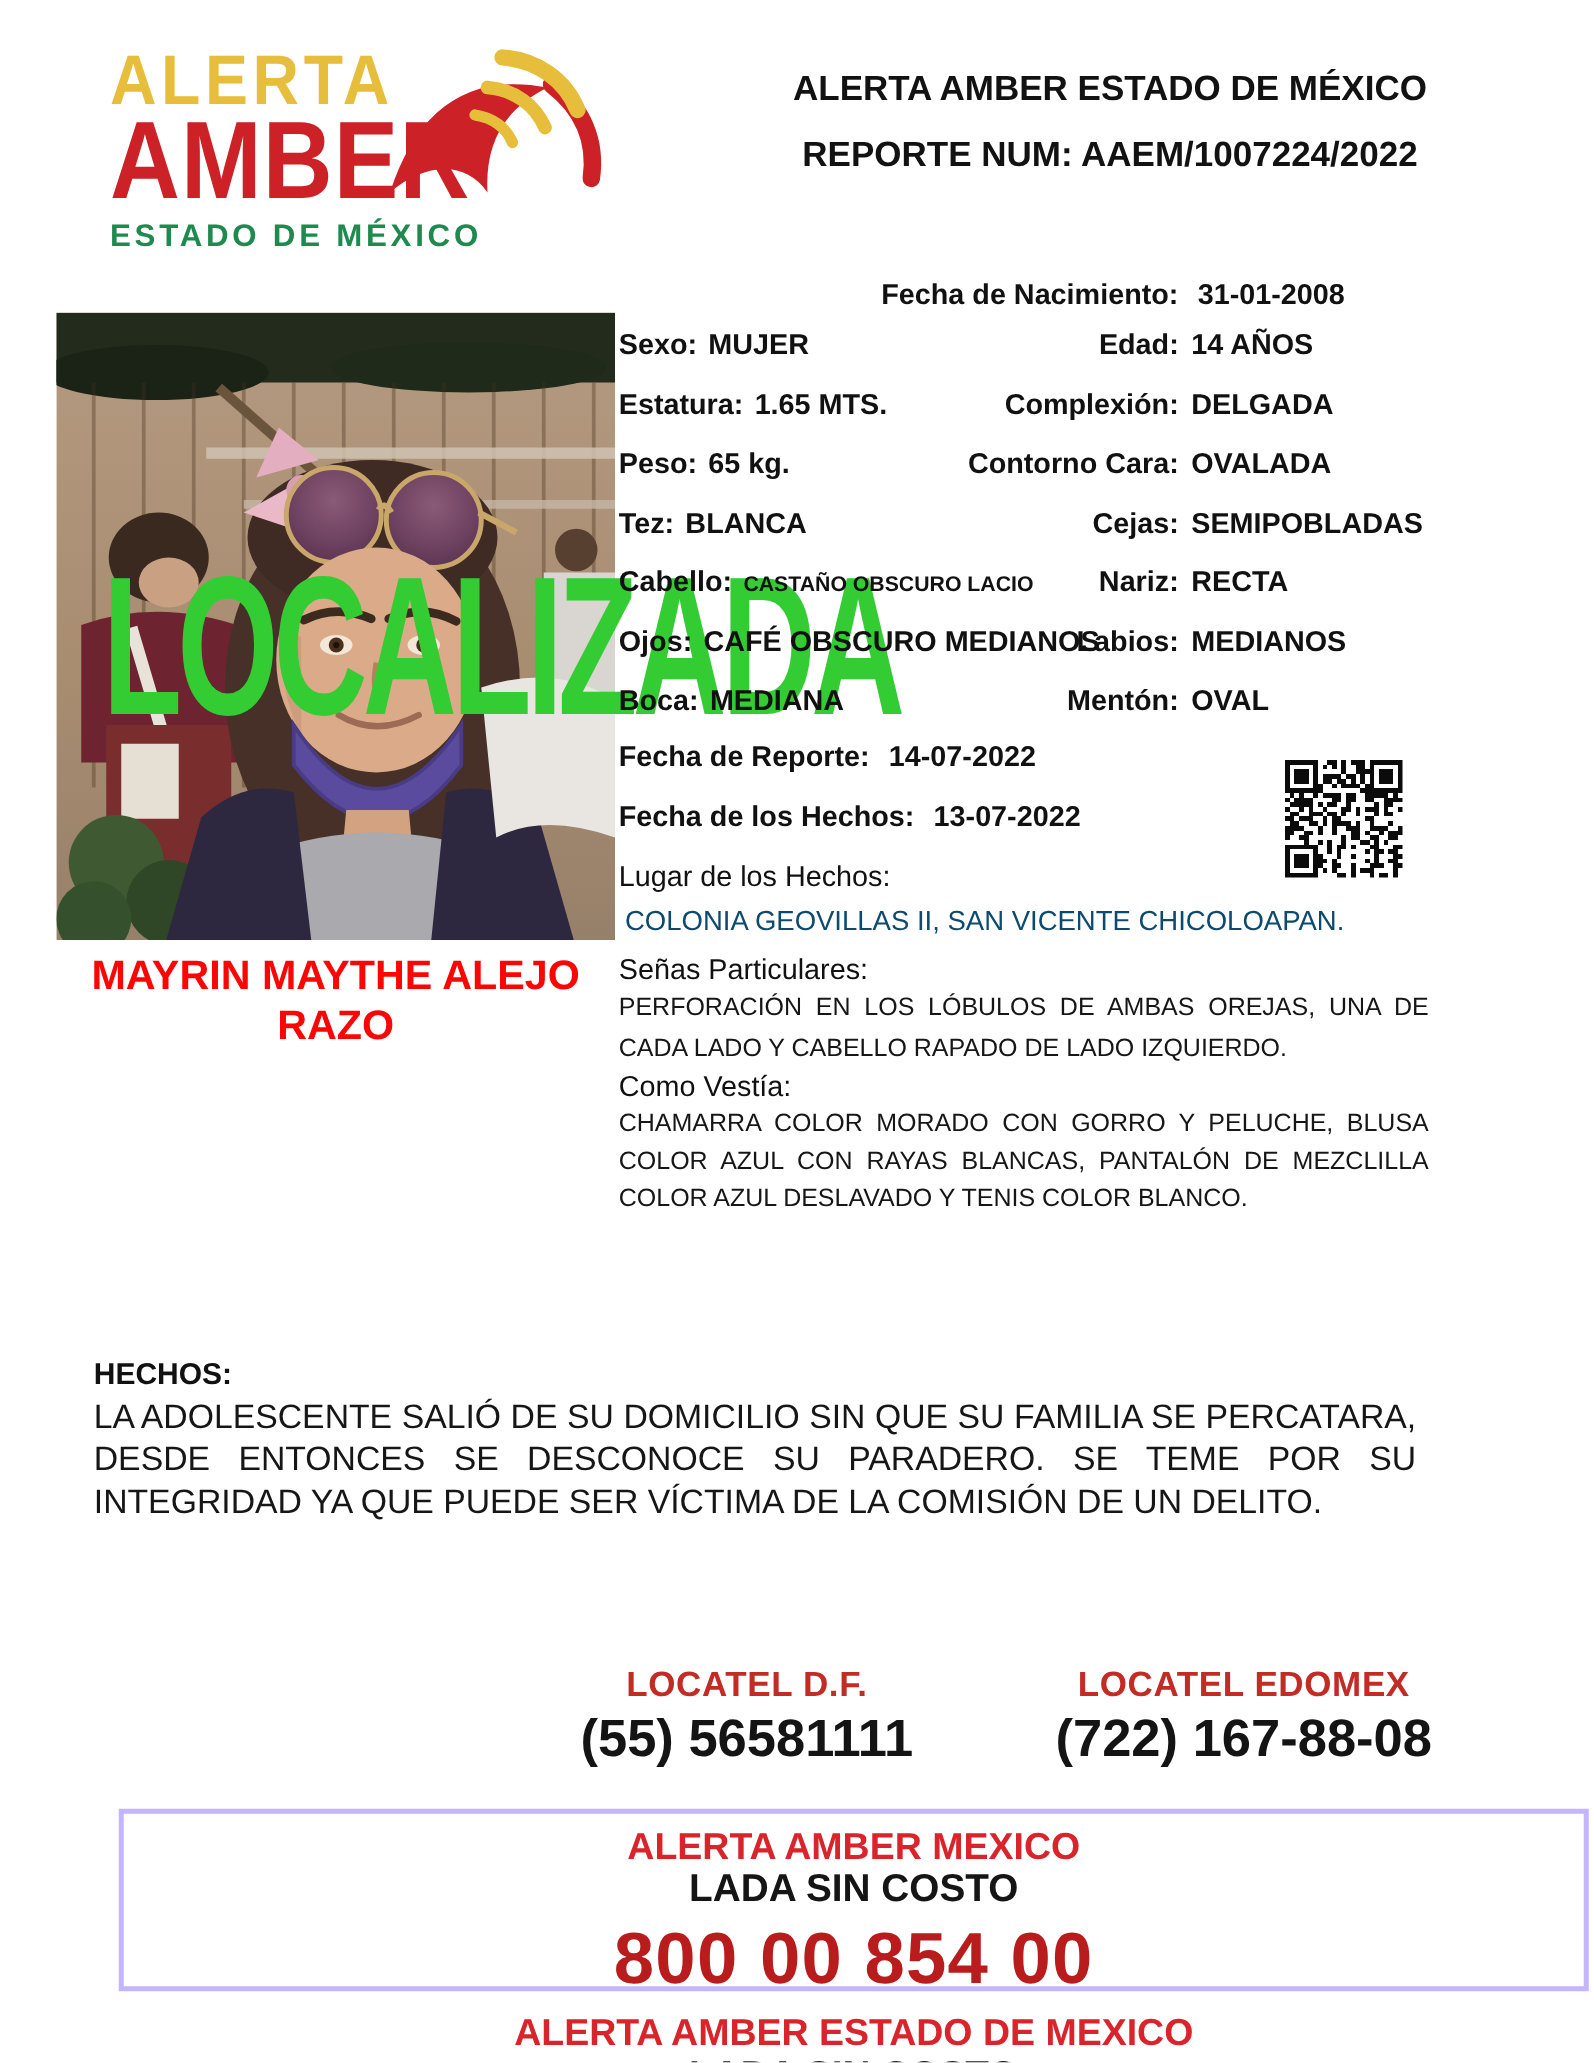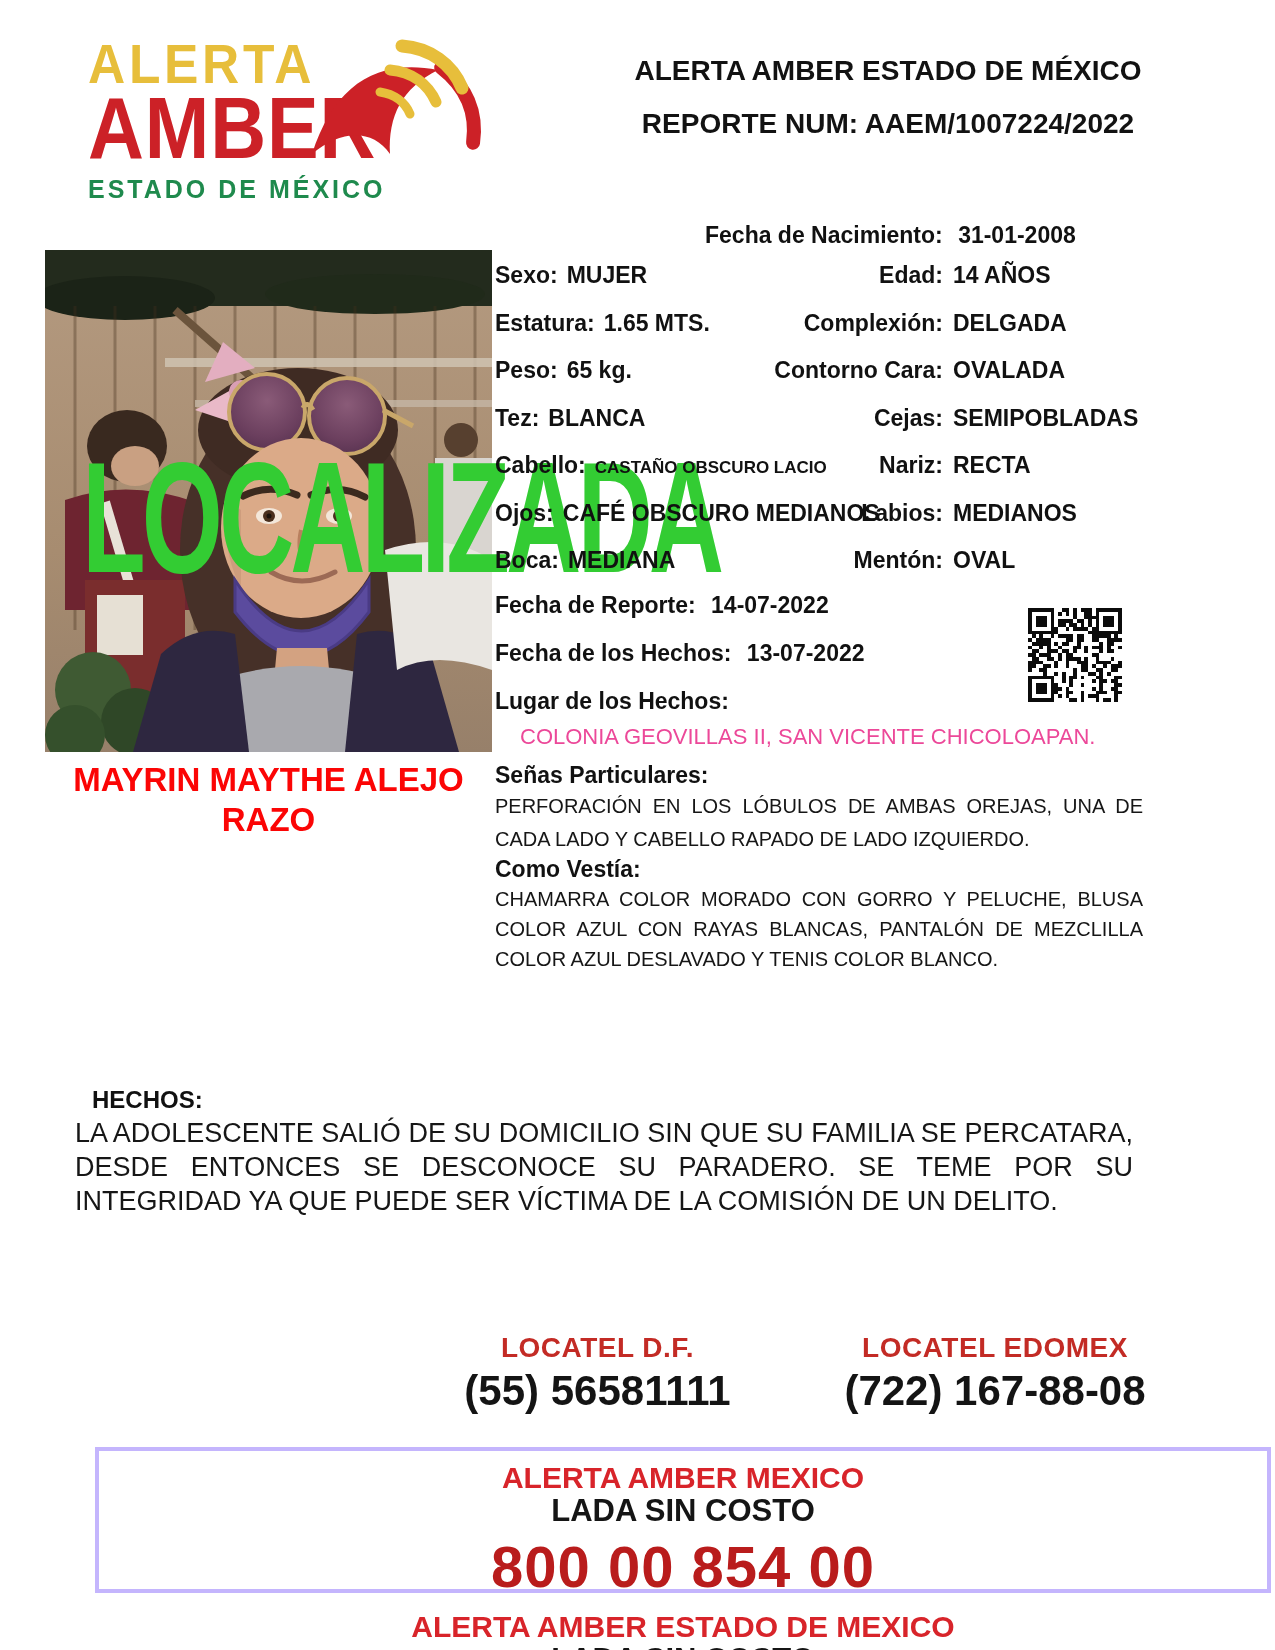--- a/index.html
+++ b/index.html
@@ -38,28 +38,28 @@
   .frow .lp{position:absolute;left:0;top:0;}
   .frow .rp{position:absolute;left:270px;top:0;}
   .rl{display:inline-block;width:178px;text-align:right;}
   .rv{margin-left:10px;}
   .lv{margin-left:9px;}
   .lv.small{font-size:17px;}
   .singleline{position:absolute;font-size:23px;font-weight:bold;white-space:nowrap;}
   .para{position:absolute;left:495px;width:648px;font-size:20px;font-weight:normal;
         color:#161616;line-height:33px;text-align:justify;}
   .para.tight{line-height:30px;}
-  .seclabel{position:absolute;left:495px;font-size:23px;font-weight:bold;white-space:nowrap;}
-  .lugar-value{position:absolute;left:520px;width:648px;font-size:22px;font-weight:normal;color:#ec4899;}
+  .seclabel{position:absolute;left:495px;font-size:23px;font-weight:normal;white-space:nowrap;}
+  .lugar-value{position:absolute;left:500px;width:648px;font-size:22px;font-weight:normal;color:#0c4a6e;}
 
   
   .qr{position:absolute;left:1028px;top:608px;width:94px;height:94px;z-index:3;}
 
   
-  .hechos-label{position:absolute;left:92px;top:1086px;font-size:24px;font-weight:bold;}
+  .hechos-label{position:absolute;left:75px;top:1086px;font-size:24px;font-weight:bold;}
   .hechos-text{position:absolute;left:75px;top:1116px;width:1058px;font-size:27px;
                font-weight:normal;line-height:34px;text-align:justify;color:#161616;}
 
   
   .emg{position:absolute;top:1332px;text-align:center;}
   .emg .lab{font-size:28px;font-weight:bold;color:#C32B25;letter-spacing:0.5px;}
   .emg .num{font-size:42px;font-weight:bold;color:#141414;margin-top:3px;}
   .emg1{left:60px;width:320px;}
   .emg2{left:425px;width:345px;}
   .emg3{left:815px;width:360px;}

